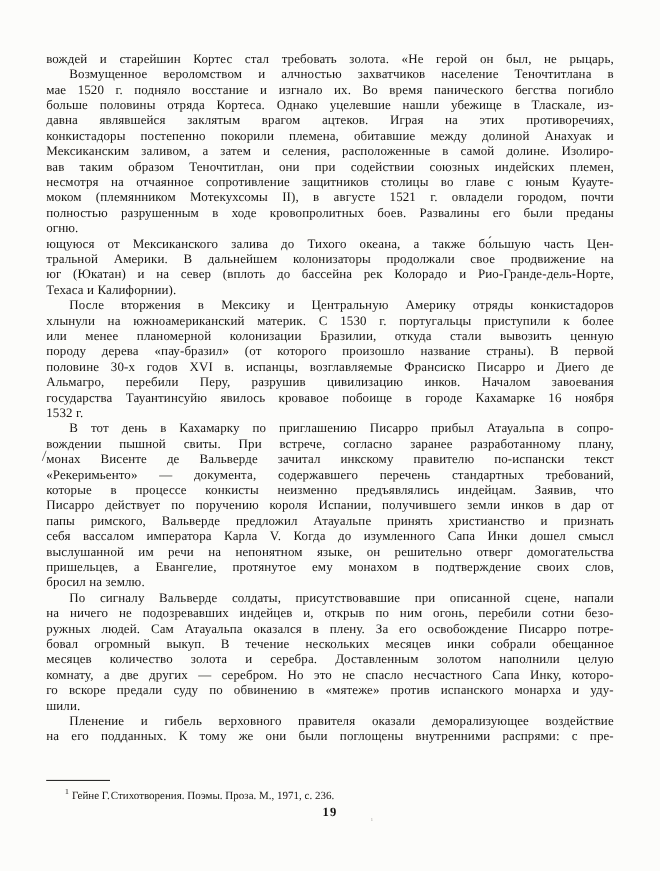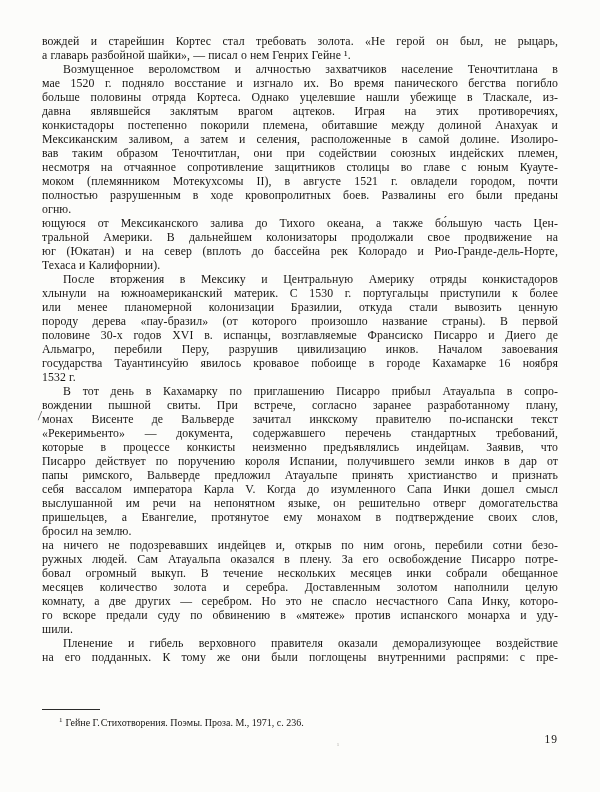--- a/index.html
+++ b/index.html
@@ -8,21 +8,21 @@
     width: 600px;
     height: 792px;
     background: #fcfcfa;
     overflow: hidden;
     font-family: "Liberation Serif", "DejaVu Serif", serif;
     color: #171513;
   }
   .text-block {
     position: absolute;
     left: 42px;
-    top: 34px;
+    top: 46px;
     width: 516px;
   }
   .line {
     font-size: 11.8px;
     line-height: 14px;
     height: 14px;
     overflow: hidden;
     text-align: justify;
     text-align-last: justify;
     letter-spacing: 0.1px;
@@ -55,40 +55,39 @@
     line-height: 13px;
     text-indent: 17px;
   }
   .footnote sup { font-size: 7px; margin-right: 3px; }
   .fn-author { margin-right: 1px; }
   .page-number {
     position: absolute;
     left: 42px;
     top: 733px;
     width: 516px;
-    text-align: right;
+    text-align: center;
     font-size: 11.5px;
-    font-weight: normal;
+    font-weight: bold;
     letter-spacing: 1px;
   }
   .artifact {
     position: absolute;
     left: 337px;
     top: 742px;
     font-size: 7px;
     color: #b9b6b1;
   }
 </style>
 </head>
 <body>
 
 <div class="page">
   <div class="text-block" id="text-block">
       <div class="line">вождей и старейшин Кортес стал требовать золота. «Не герой он был, не рыцарь,</div>
-      <div class="line noj">а главарь разбойной шайки», — писал о нем Генрих Гейне ¹.</div>
       <div class="line ind">Возмущенное вероломством и алчностью захватчиков население Теночтитлана в</div>
       <div class="line">мае 1520 г. подняло восстание и изгнало их. Во время панического бегства погибло</div>
       <div class="line">больше половины отряда Кортеса. Однако уцелевшие нашли убежище в Тласкале, из-</div>
       <div class="line">давна являвшейся заклятым врагом ацтеков. Играя на этих противоречиях,</div>
       <div class="line">конкистадоры постепенно покорили племена, обитавшие между долиной Анахуак и</div>
       <div class="line">Мексиканским заливом, а затем и селения, расположенные в самой долине. Изолиро-</div>
       <div class="line">вав таким образом Теночтитлан, они при содействии союзных индейских племен,</div>
       <div class="line">несмотря на отчаянное сопротивление защитников столицы во главе с юным Куауте-</div>
       <div class="line">моком (племянником Мотекухсомы II), в августе 1521 г. овладели городом, почти</div>
       <div class="line">полностью разрушенным в ходе кровопролитных боев. Развалины его были преданы</div>
@@ -109,20 +108,21 @@
       <div class="line">вождении пышной свиты. При встрече, согласно заранее разработанному плану,</div>
       <div class="line">монах Висенте де Вальверде зачитал инкскому правителю по-испански текст</div>
       <div class="line">«Рекеримьенто» — документа, содержавшего перечень стандартных требований,</div>
       <div class="line">которые в процессе конкисты неизменно предъявлялись индейцам. Заявив, что</div>
       <div class="line">Писарро действует по поручению короля Испании, получившего земли инков в дар от</div>
       <div class="line">папы римского, Вальверде предложил Атауальпе принять христианство и признать</div>
       <div class="line">себя вассалом императора Карла V. Когда до изумленного Сапа Инки дошел смысл</div>
       <div class="line">выслушанной им речи на непонятном языке, он решительно отверг домогательства</div>
       <div class="line">пришельцев, а Евангелие, протянутое ему монахом в подтверждение своих слов,</div>
       <div class="line noj">бросил на землю.</div>
+      <div class="line ind">По сигналу Вальверде солдаты, присутствовавшие при описанной сцене, напали</div>
       <div class="line">на ничего не подозревавших индейцев и, открыв по ним огонь, перебили сотни безо-</div>
       <div class="line">ружных людей. Сам Атауальпа оказался в плену. За его освобождение Писарро потре-</div>
       <div class="line">бовал огромный выкуп. В течение нескольких месяцев инки собрали обещанное</div>
       <div class="line">месяцев количество золота и серебра. Доставленным золотом наполнили целую</div>
       <div class="line">комнату, а две других — серебром. Но это не спасло несчастного Сапа Инку, которо-</div>
       <div class="line">го вскоре предали суду по обвинению в «мятеже» против испанского монарха и уду-</div>
       <div class="line noj">шили.</div>
       <div class="line ind">Пленение и гибель верховного правителя оказали деморализующее воздействие</div>
       <div class="line">на его подданных. К тому же они были поглощены внутренними распрями: с пре-</div>
     </div>

